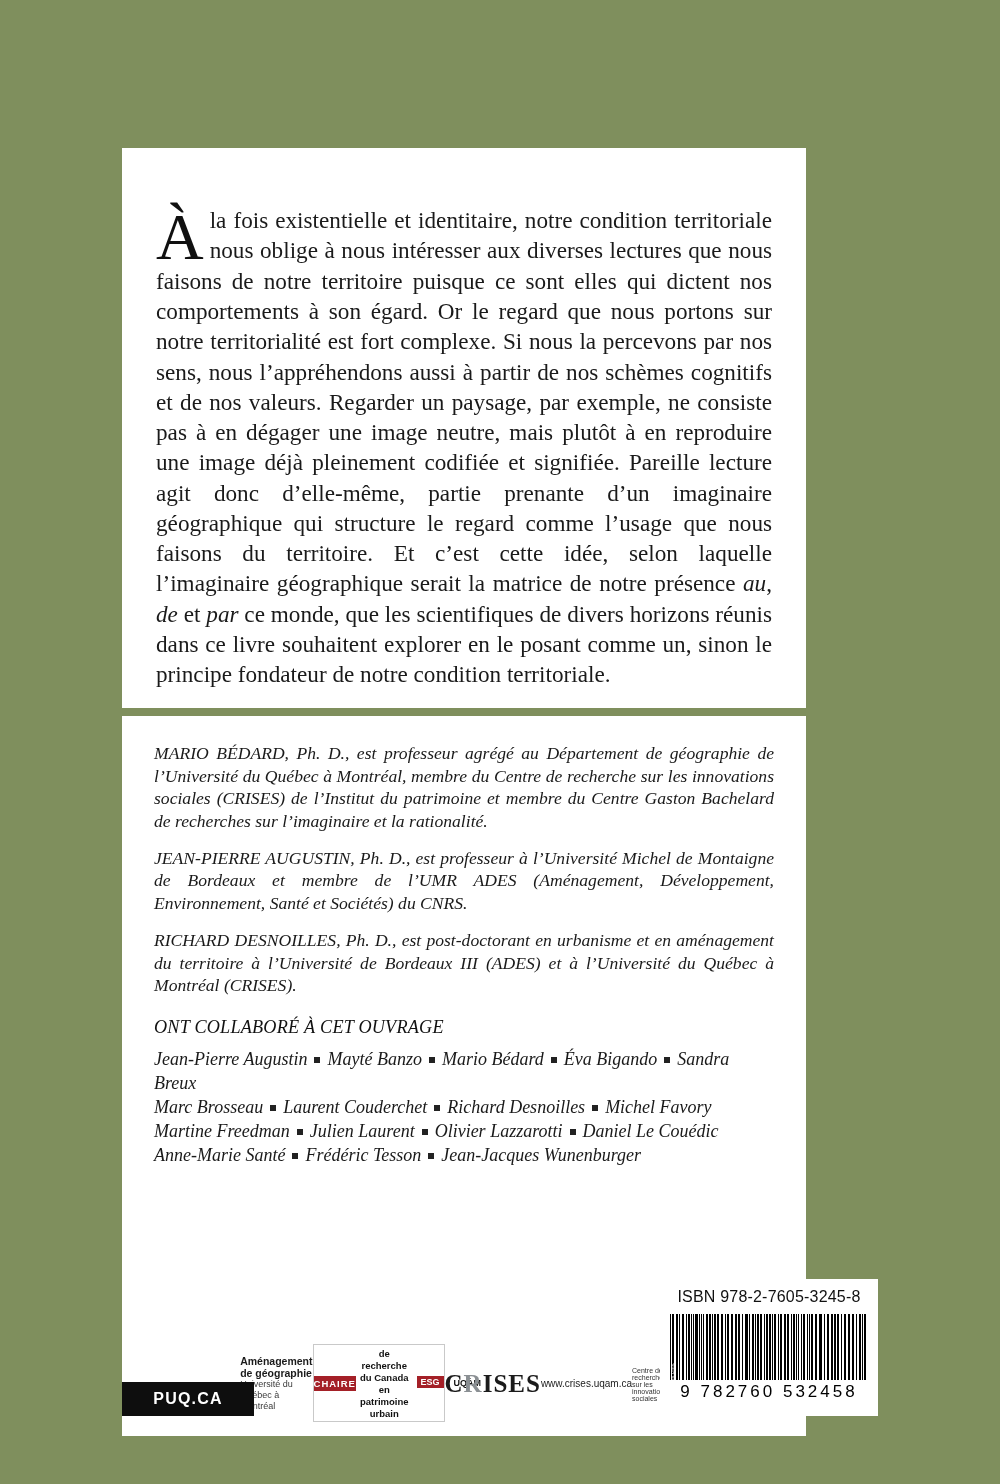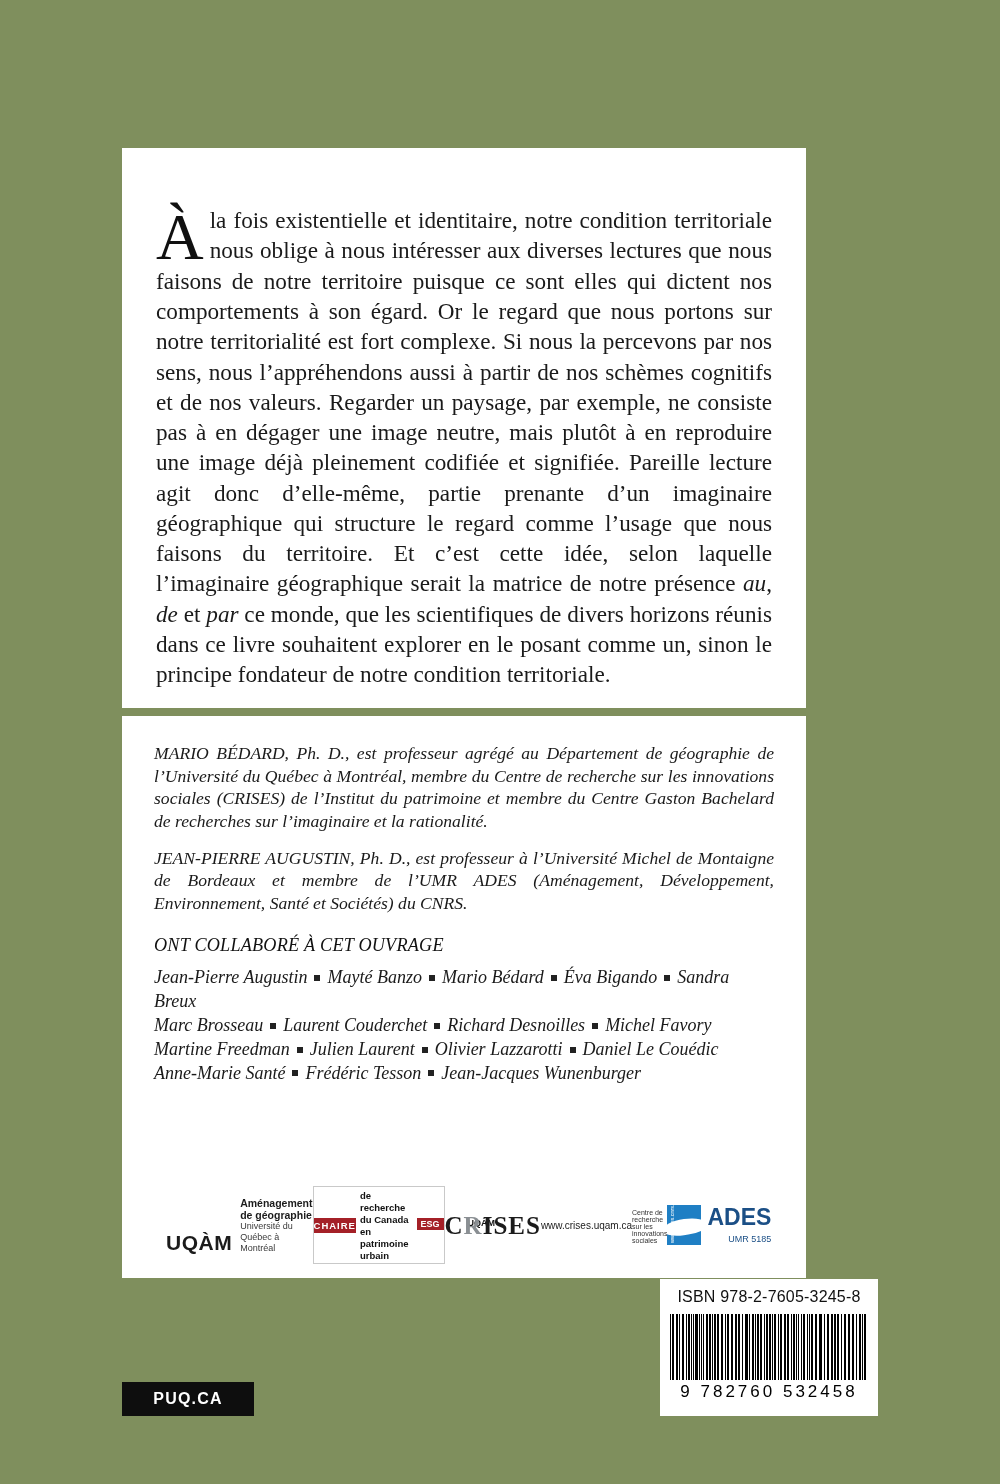--- a/index.html
+++ b/index.html
@@ -49,21 +49,21 @@
     color: #101010;
   }
   .blurb-text i { font-style: italic; }
 
   
   .credits-panel {
     position: absolute;
     left: 122px;
     top: 716px;
     width: 684px;
-    height: 562px;
+    height: 720px;
     background: #ffffff;
     box-sizing: border-box;
     padding: 26px 32px 14px 32px;
   }
   .bio {
     font-family: "Liberation Serif", serif;
     font-style: italic;
     font-size: 17.6px;
     line-height: 1.29;
     color: #1a1a1a;
@@ -150,25 +150,26 @@
     text-align: center;
     padding: 2px 0;
   }
   .chaire-body {
     font-family: "Liberation Sans", sans-serif;
     font-size: 9.5px;
     font-weight: bold;
     color: #111;
     line-height: 1.25;
     padding: 3px 4px 1px 4px;
+    text-align: center;
   }
   .chaire-foot {
     display: flex;
-    align-items: flex-start;
-    gap: 24px;
+    align-items: flex-end;
+    gap: 10px;
     padding: 1px 4px 3px 4px;
   }
   .chaire-esg {
     background: #a42027;
     color: #fff;
     font-family: "Liberation Sans", sans-serif;
     font-size: 9px;
     font-weight: bold;
     padding: 1px 4px;
   }
@@ -311,20 +312,21 @@
   <div class="blurb-panel">
     <p class="blurb-text"><span class="dropcap">À</span><span> la fois existentielle et identitaire, notre condition territoriale nous oblige à nous intéresser aux diverses lectures que nous faisons de notre territoire puisque ce sont elles qui dictent nos comportements à son égard. Or le regard que nous portons sur notre territorialité est fort complexe. Si nous la percevons par nos sens, nous l’appréhendons aussi à partir de nos schèmes cognitifs et de nos valeurs. Regarder un paysage, par exemple, ne consiste pas à en dégager une image neutre, mais plutôt à en reproduire une image déjà pleinement codifiée et signifiée. Pareille lecture agit donc d’elle-même, partie prenante d’un imaginaire géographique qui structure le regard comme l’usage que nous faisons du territoire. Et c’est cette idée, selon laquelle l’imaginaire géographique serait la matrice de notre présence </span><i>au</i><span>, </span><i>de</i><span> et </span><i>par</i><span> ce monde, que les scientifiques de divers horizons réunis dans ce livre souhaitent explorer en le posant comme un, sinon le principe fondateur de notre condition territoriale.</span></p>
   </div>
 
   <div class="credits-panel">
 
     <p class="bio"><span class="name">MARIO BÉDARD, Ph. D.,</span><span> est professeur agrégé au Département de géographie de l’Université du Québec à Montréal, membre du Centre de recherche sur les innovations sociales (CRISES) de l’Institut du patrimoine et membre du Centre Gaston Bachelard de recherches sur l’imaginaire et la rationalité.</span></p>
 
     <p class="bio"><span class="name">JEAN-PIERRE AUGUSTIN, Ph. D.,</span><span> est professeur à l’Université Michel de Montaigne de Bordeaux et membre de l’UMR ADES (Aménagement, Développement, Environnement, Santé et Sociétés) du CNRS.</span></p>
 
+    <p class="bio"><span class="name">RICHARD DESNOILLES, Ph. D.,</span><span> est post-doctorant en urbanisme et en aménagement du territoire à l’Université de Bordeaux III (ADES) et à l’Université du Québec à Montréal (CRISES).</span></p>
 
     <div class="collab-title">ONT COLLABORÉ À CET OUVRAGE</div>
 
     <div class="collab-list">
       <div><span>Jean-Pierre Augustin</span><span class="sq"></span><span>Mayté Banzo</span><span class="sq"></span><span>Mario Bédard</span><span class="sq"></span><span>Éva Bigando</span><span class="sq"></span><span>Sandra Breux</span></div>
       <div><span>Marc Brosseau</span><span class="sq"></span><span>Laurent Couderchet</span><span class="sq"></span><span>Richard Desnoilles</span><span class="sq"></span><span>Michel Favory</span></div>
       <div><span>Martine Freedman</span><span class="sq"></span><span>Julien Laurent</span><span class="sq"></span><span>Olivier Lazzarotti</span><span class="sq"></span><span>Daniel Le Couédic</span></div>
       <div><span>Anne-Marie Santé</span><span class="sq"></span><span>Frédéric Tesson</span><span class="sq"></span><span>Jean-Jacques Wunenburger</span></div>
     </div>
 

